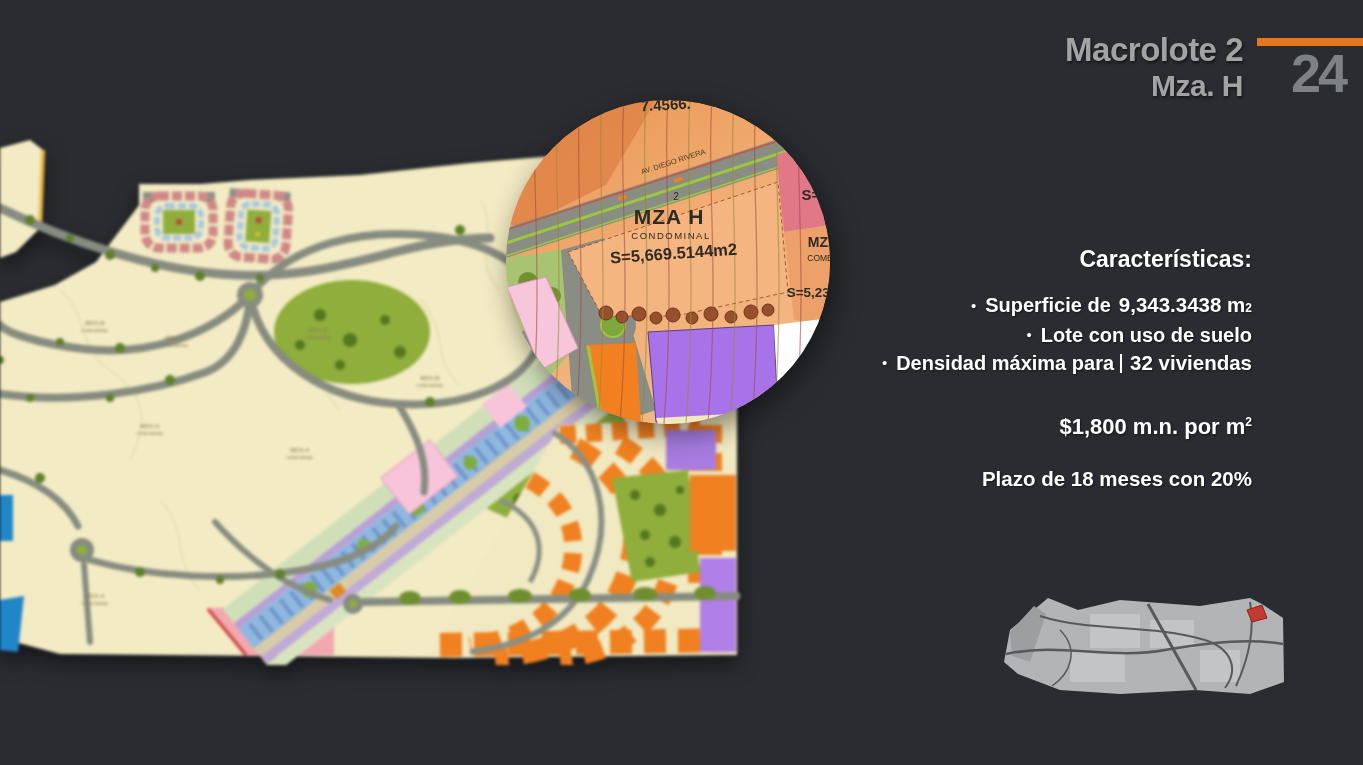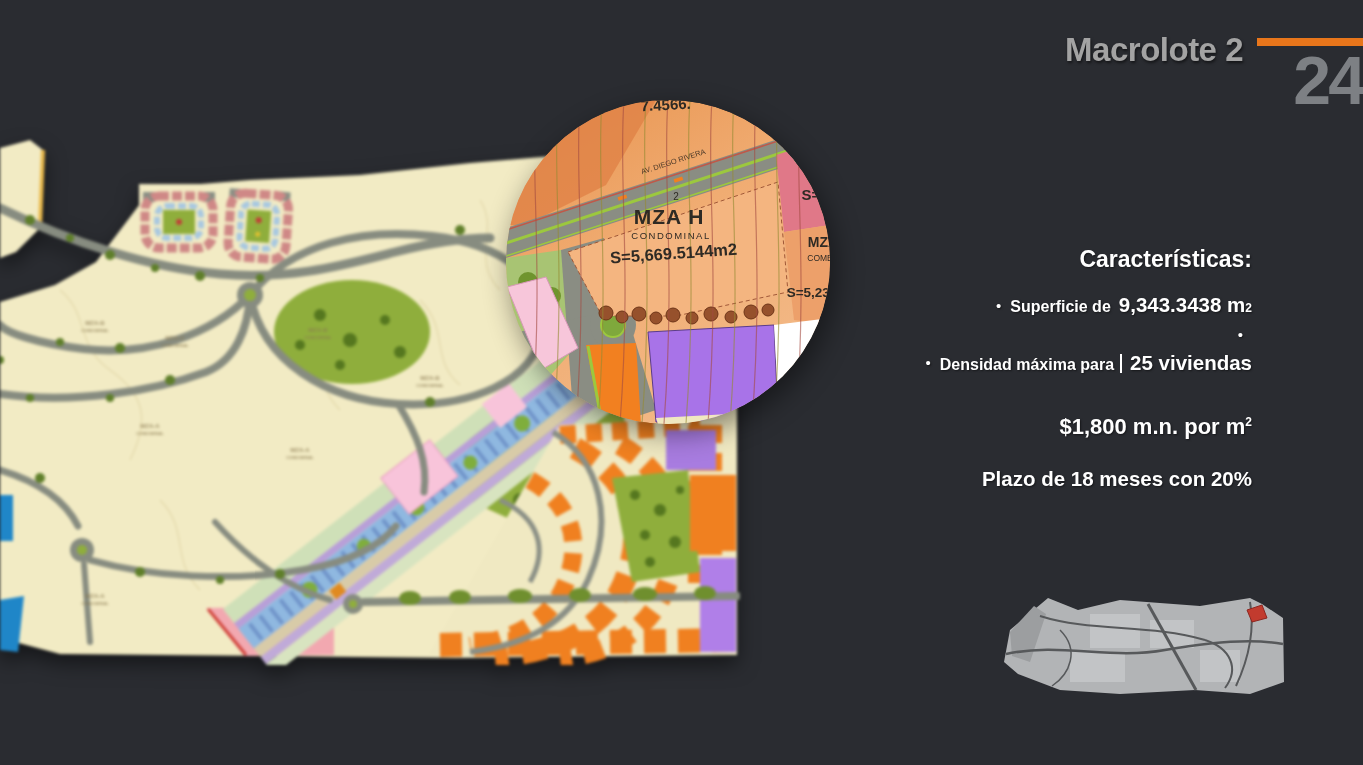--- a/index.html
+++ b/index.html
@@ -6,29 +6,29 @@
   .slide{
     position:relative;width:1363px;height:765px;overflow:hidden;
     background:#2a2c31;font-family:"Liberation Sans",sans-serif;
   }
   
   .title-block{position:absolute;top:32px;right:120px;text-align:right;color:#a3a3a3;
     text-shadow:1px 2px 3px rgba(0,0,0,.55);line-height:1.12;}
   .title-line1{font-size:33px;font-weight:bold;letter-spacing:-.5px;}
   .title-line2{font-size:30px;font-weight:bold;letter-spacing:-.5px;}
   .accent-bar{position:absolute;top:38px;right:0;width:106px;height:8px;background:#e8761b;}
-  .page-number{position:absolute;top:46px;right:0;font-size:68px;font-weight:bold;
+  .page-number{position:absolute;top:46px;right:18px;font-size:54px;font-weight:bold;
     color:#7d8084;letter-spacing:-3px;line-height:1;}
   .characteristics{position:absolute;top:246px;right:111px;text-align:right;color:#fff;}
   .char-heading{font-size:23px;font-weight:bold;margin-bottom:18px;
     text-shadow:1px 1px 2px rgba(0,0,0,.5);}
   .bullet-line{display:flex;justify-content:flex-end;align-items:baseline;
     line-height:27px;white-space:nowrap;text-shadow:1px 1px 2px rgba(0,0,0,.5);}
   .bullet-dot{font-size:15px;margin-right:9px;align-self:center;transform:translateY(-1px);}
-  .bullet-prefix{font-size:16px;font-weight:bold;}
+  .bullet-prefix{font-size:20px;font-weight:bold;}
   .bullet-value{font-size:20.5px;font-weight:bold;margin-left:8px;}
   sup.val{font-size:12px;font-weight:bold;}
   .text-cursor{display:inline-block;width:2px;height:19px;background:#ffffff;
     margin-left:6px;transform:translateY(3px);}
   .pricing{position:absolute;top:414px;right:111px;text-align:right;color:#fff;
     text-shadow:1px 1px 2px rgba(0,0,0,.5);}
   .price-line{font-size:22px;font-weight:bold;margin-bottom:26px;}
   .terms-line{font-size:20.5px;font-weight:bold;line-height:26px;}
   
   .main-map{position:absolute;left:0;top:80px;
@@ -320,38 +320,40 @@
         <text x="306" y="197" font-size="13.5" font-weight="bold">S=5,235</text>
       </g>
     </g>
   </svg>
 
   <div class="accent-bar"></div>
   <div class="page-number">24</div>
 
   <div class="title-block">
     <div class="title-line1">Macrolote 2</div>
+    <div class="title-line2">Mza. H</div>
   </div>
 
   <div class="characteristics">
     <div class="char-heading">Características:</div>
     <div class="bullet-line">
       <span class="bullet-dot">•</span>
       <span class="bullet-prefix">Superficie de</span>
       <span class="bullet-value">9,343.3438 m</span>
         <sup class="val">2</sup>
     </div>
     <div class="bullet-line">
       <span class="bullet-dot">•</span>
+      <span class="bullet-prefix">Lote con uso de suelo</span>
     </div>
     <div class="bullet-line">
       <span class="bullet-dot">•</span>
       <span class="bullet-prefix">Densidad máxima para</span>
       <span class="text-cursor"></span>
-      <span class="bullet-value">25 viviendas</span>
+      <span class="bullet-value">32 viviendas</span>
     </div>
   </div>
 
   <div class="pricing">
     <div class="price-line"><span>$1,800 m.n. por m</span><sup class="val">2</sup></div>
     <div class="terms-line">Plazo de 18 meses con 20%</div>
   </div>
 
   <svg class="thumbnail" width="288" height="120" viewBox="0 0 288 120">
     <polygon points="10,40 48,8 78,20 120,10 200,16 250,8 262,14 283,28 284,92 250,104 195,100 120,104 60,100 18,84 4,72" fill="#b2b4b6"></polygon>

